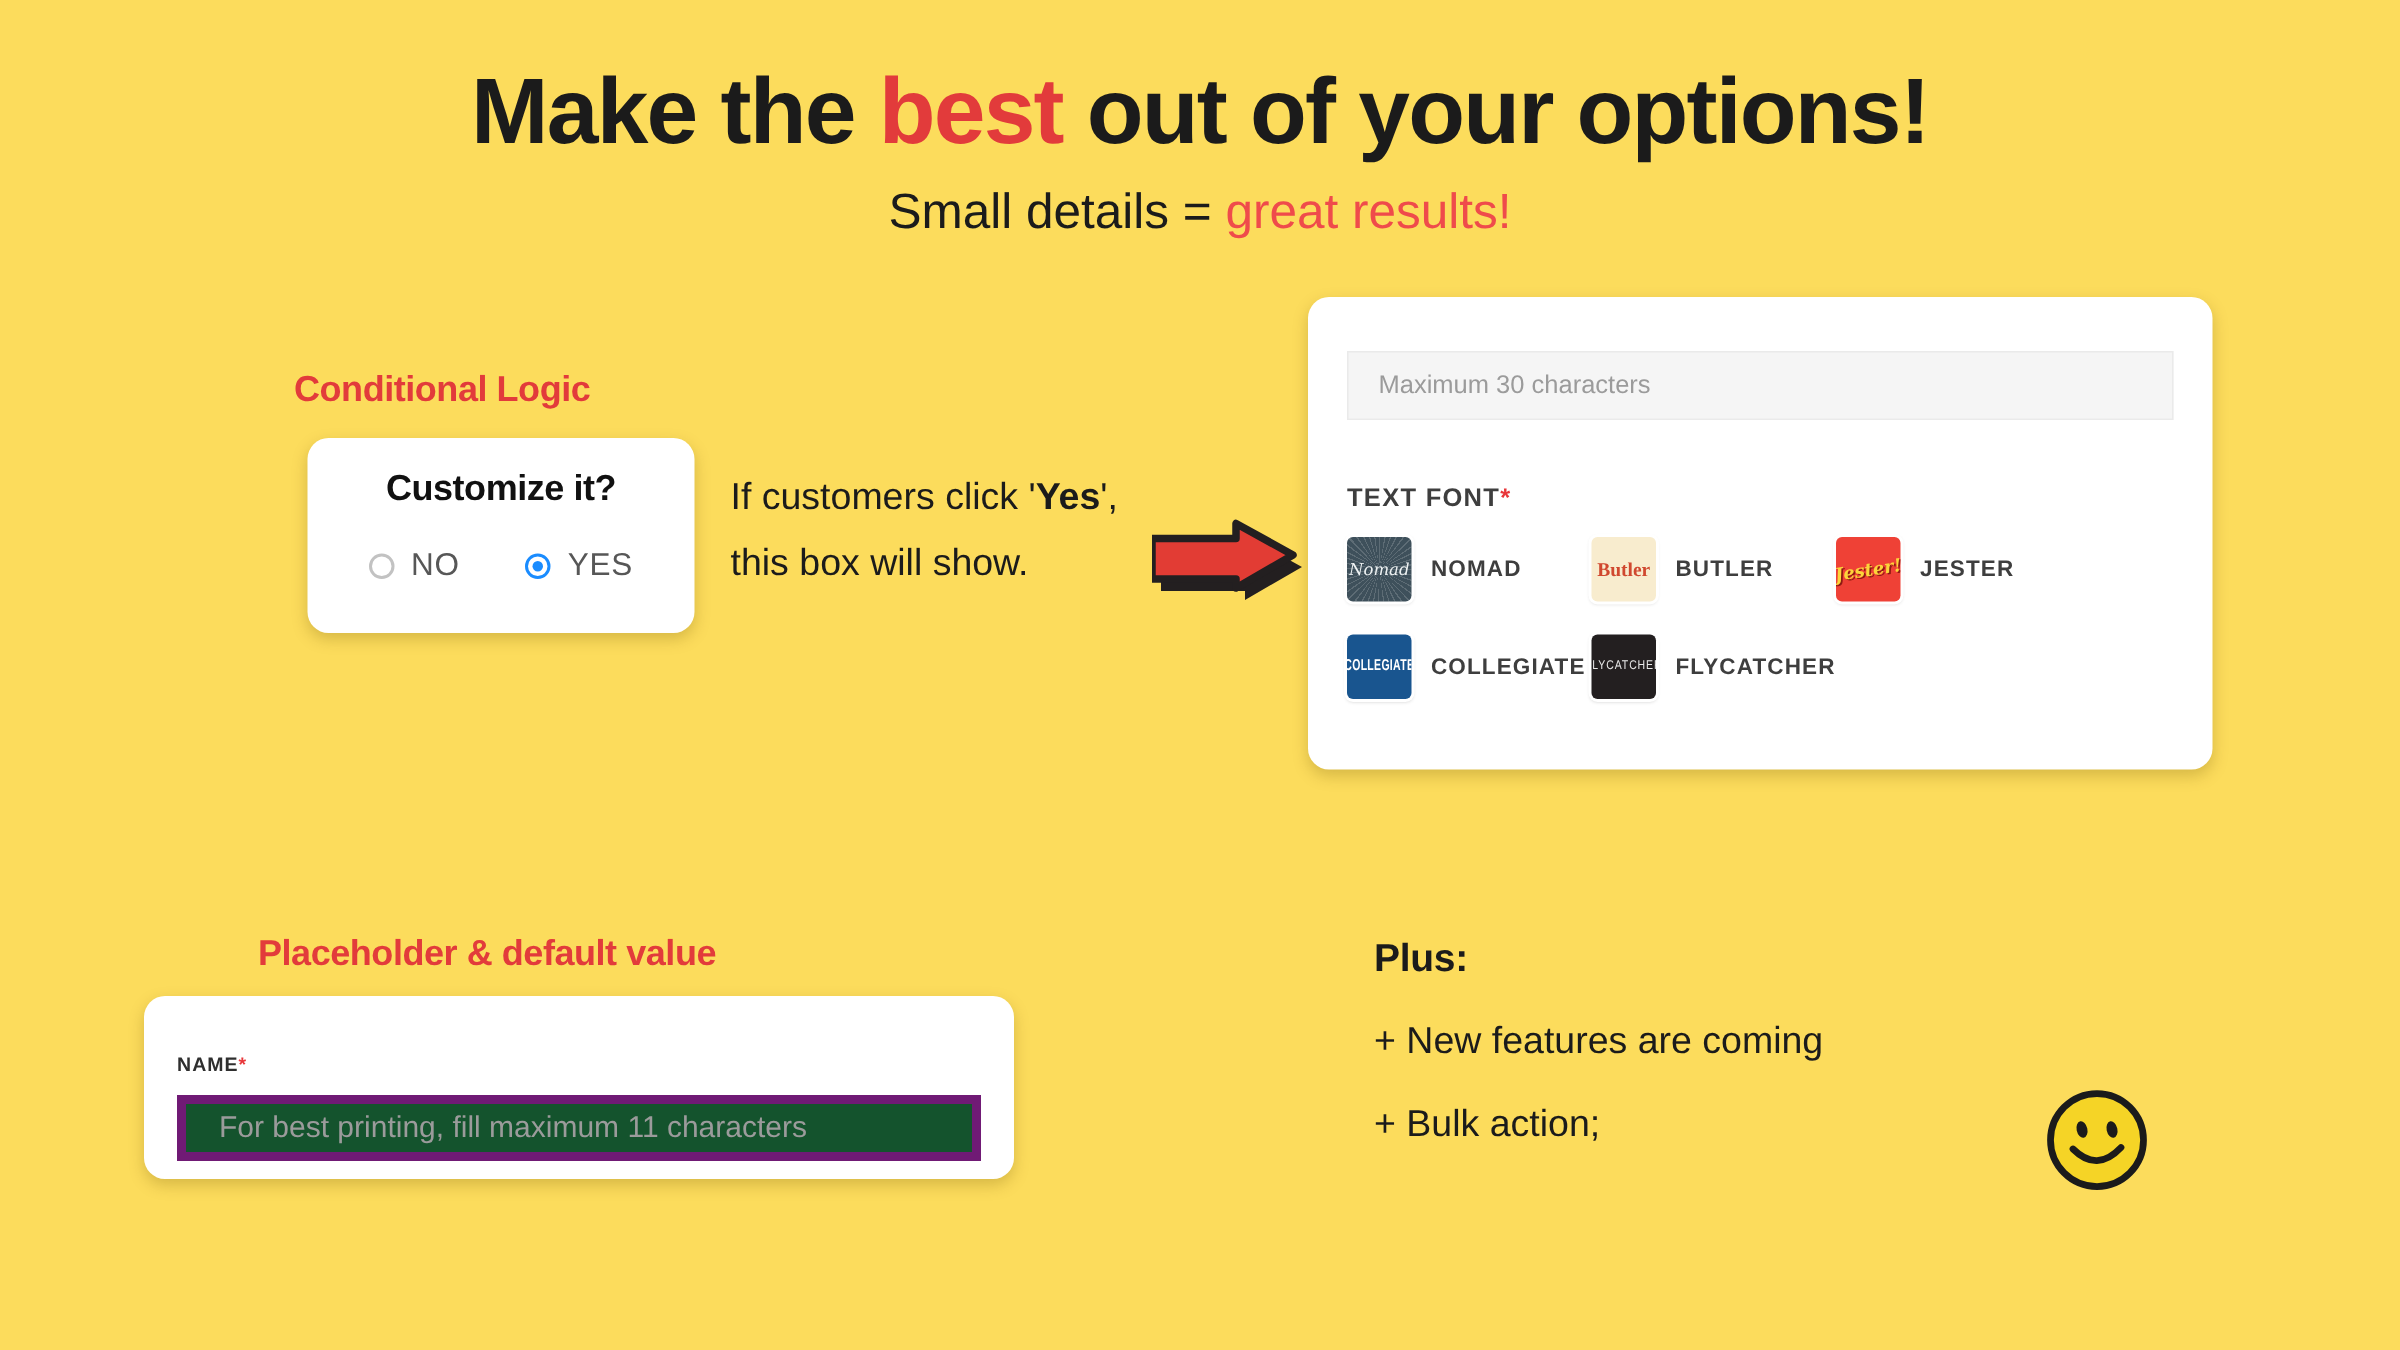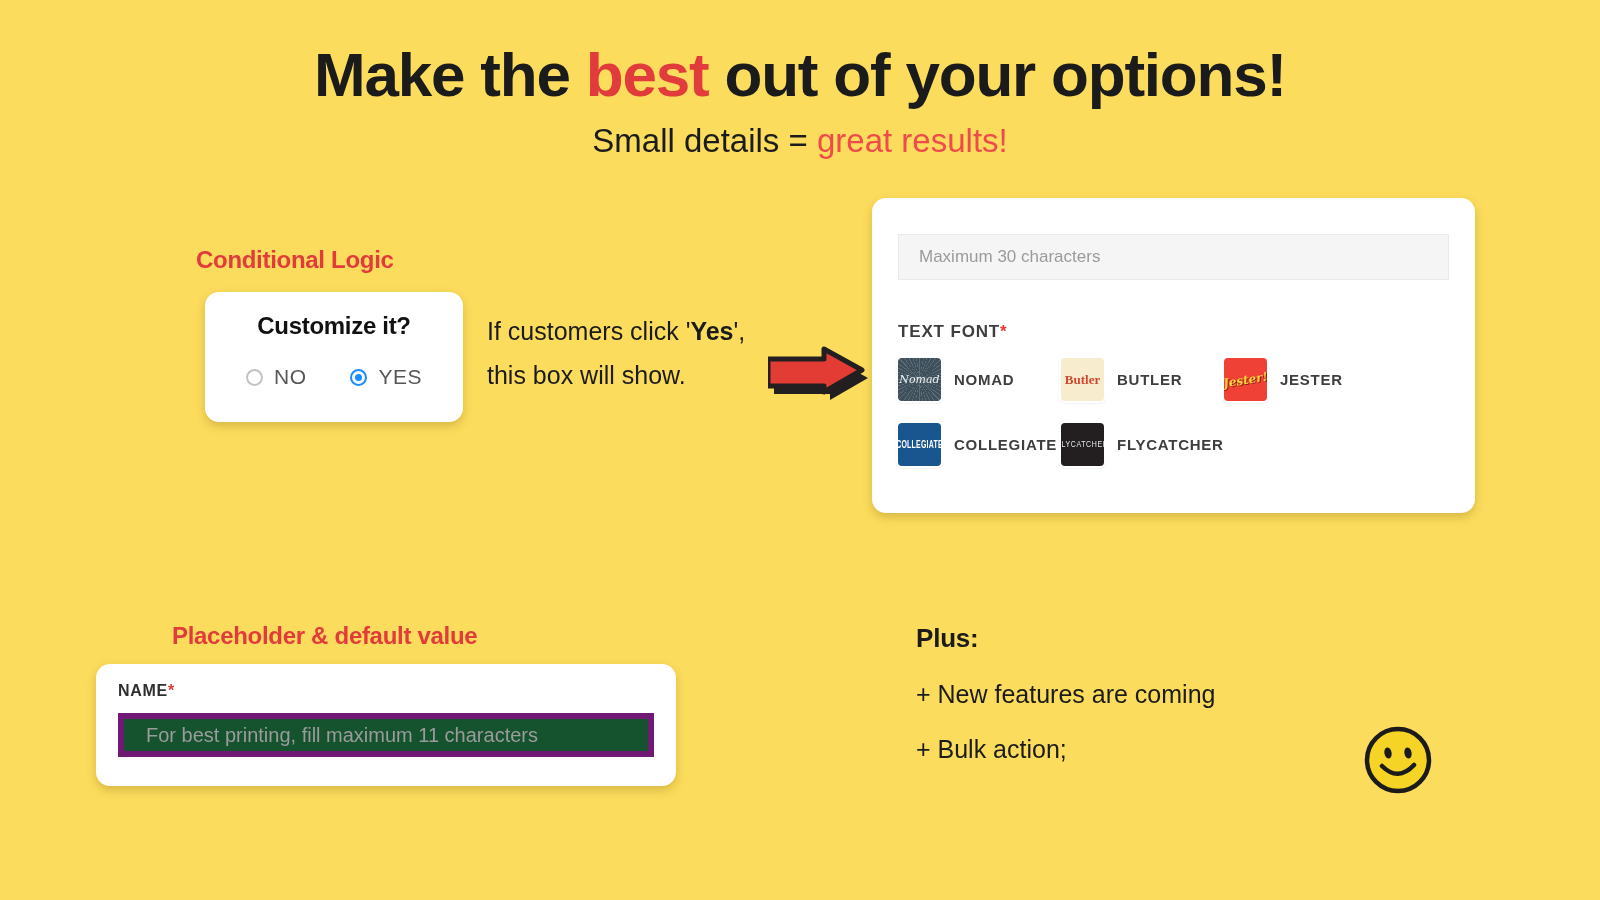--- a/index.html
+++ b/index.html
@@ -241,24 +241,25 @@
     transform: scaleY(1.2);
   }
 
   
   #placeholder-card {
     top: 664px; left: 96px;
     width: 580px; height: 122px;
     padding: 18px 22px 0 22px;
   }
   .ph-label {
-    font-size: 16px;
+    font-size: 13px;
     font-weight: bold;
     color: #2f2f2f;
     letter-spacing: 0.7px;
+    margin-top: 20px;
   }
   .ph-input {
     margin-top: 13px;
     height: 44px;
     background: #14532d;
     border: 6px solid #701a75;
     display: flex;
     align-items: center;
     padding-left: 22px;
     font-size: 20px;

